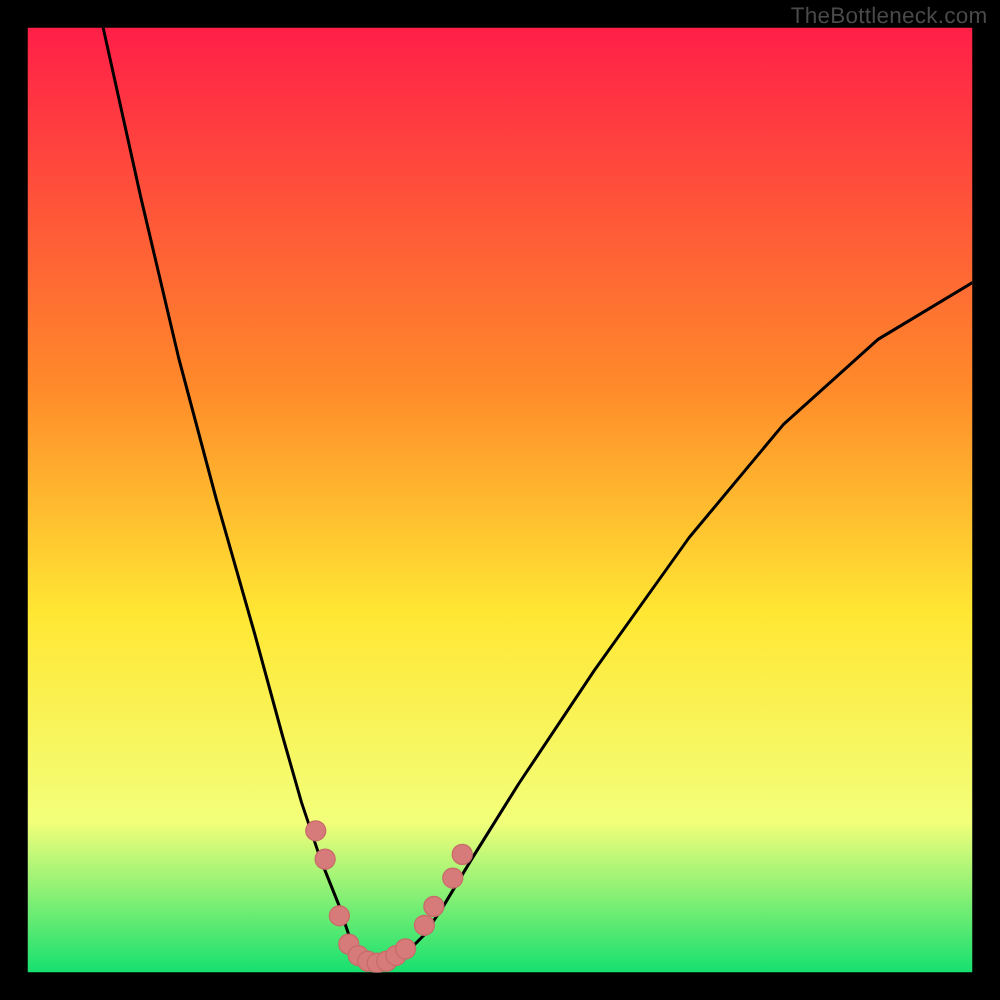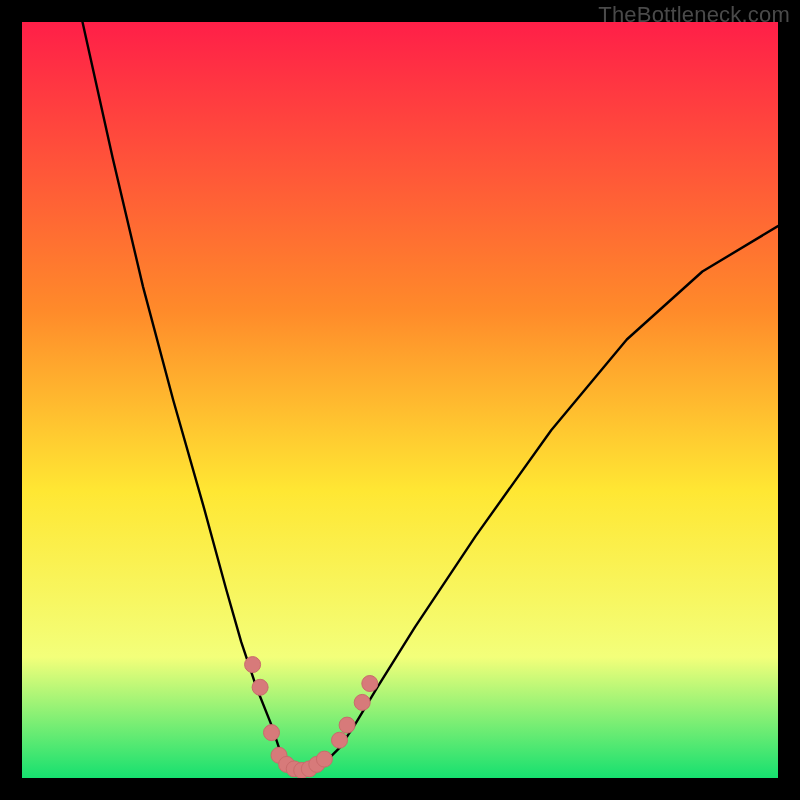--- a/index.html
+++ b/index.html
@@ -24,21 +24,21 @@
     top: 22px;
     left: 22px;
     width: 756px;
     height: 756px;
   }
   .watermark {
     position: absolute;
     top: 2px;
     right: 10px;
     color: #4a4a4a;
-    font-size: 22px;
+    font-size: 18px;
     font-weight: 500;
     letter-spacing: 0.2px;
   }
 </style>
 </head>
 <body>
 
 <div class="frame">
   <div class="watermark">TheBottleneck.com</div>
   <svg class="plot" viewBox="0 0 756 756" preserveAspectRatio="none">

